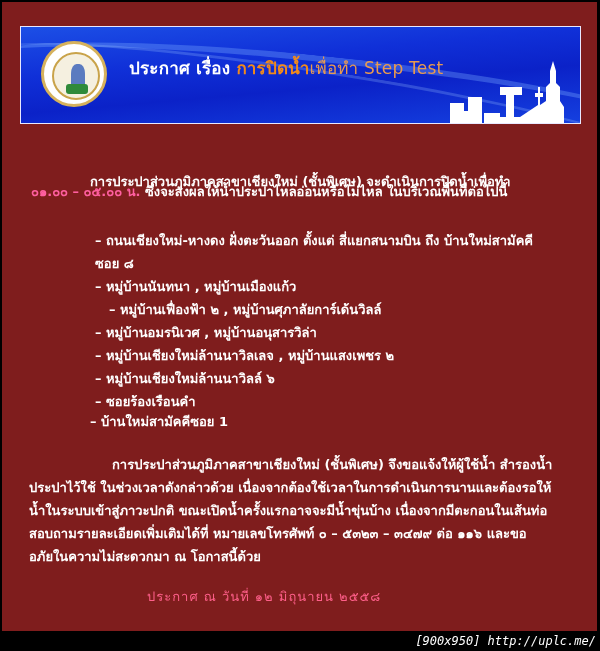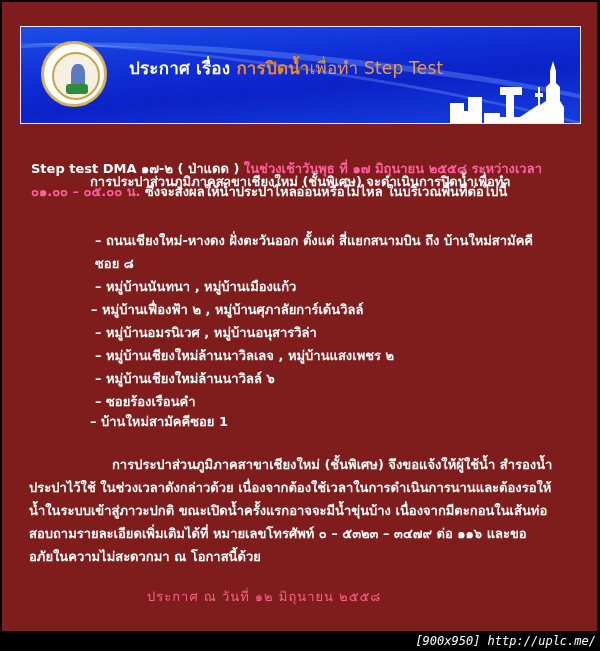--- a/index.html
+++ b/index.html
@@ -43,31 +43,28 @@
     </div>
     <div class="banner-title">
       <span>ประกาศ เรื่อง </span><span class="hl">การปิดน้ำ</span><span class="hl2">เพื่อทำ Step Test</span>
     </div>
     <svg class="skyline" width="130" height="96" viewBox="0 0 130 96">
       <path fill="#fff" d="M0 96 V76 h14 v8 h4 v-14 h14 v26 h2 v-10 h16 v4 h6 v-22 h-6 v-8 h22 v8 h-8 v22 h6 l18 -12 v-8 h-3 v-4 h3 v-6 h2 v6 h3 v4 h-3 v8 l6 -4 v-14 l4 -4 v-12 l3 -10 l3 10 v12 l4 4 v14 l4 6 V96 Z"></path>
     </svg>
   </div>
 
   <div class="text" style="left:88px;top:133px;margin-top:36px;">การประปาส่วนภูมิภาคสาขาเชียงใหม่   (ชั้นพิเศษ)    จะดำเนินการปิดน้ำเพื่อทำ</div>
-  <div class="text" style="left:29px;top:156px;">
-    <span>Step test DMA ๑๗-๒  ( ป่าแดด ) </span><span class="pink">ในช่วงเช้าวันพุธ ที่ ๑๗  มิถุนายน  ๒๕๕๘  ระหว่างเวลา</span>
-  </div>
   <div class="text" style="left:29px;top:179px;">
     <span class="pink">๐๑.๐๐ – ๐๕.๐๐ น. </span><span> ซึ่งจะส่งผลให้น้ำประปาไหลอ่อนหรือไม่ไหล ในบริเวณพื้นที่ต่อไปนี้</span>
   </div>
 
   <div class="text" style="left:93px;top:228px;">– ถนนเชียงใหม่-หางดง  ฝั่งตะวันออก ตั้งแต่ สี่แยกสนามบิน ถึง บ้านใหม่สามัคคี</div>
   <div class="text" style="left:93px;top:251px;">   ซอย ๘</div>
   <div class="text" style="left:93px;top:274px;">– หมู่บ้านนันทนา , หมู่บ้านเมืองแก้ว</div>
-  <div class="text" style="left:89px;top:297px;">– หมู่บ้านเฟื่องฟ้า ๒ , หมู่บ้านศุภาลัยการ์เด้นวิลล์</div>
+  <div class="text" style="left:107px;top:297px;">– หมู่บ้านเฟื่องฟ้า ๒ , หมู่บ้านศุภาลัยการ์เด้นวิลล์</div>
   <div class="text" style="left:93px;top:320px;">– หมู่บ้านอมรนิเวศ , หมู่บ้านอนุสารวิล่า</div>
   <div class="text" style="left:93px;top:343px;">– หมู่บ้านเชียงใหม่ล้านนาวิลเลจ , หมู่บ้านแสงเพชร ๒</div>
   <div class="text" style="left:93px;top:366px;">– หมู่บ้านเชียงใหม่ล้านนาวิลล์ ๖</div>
   <div class="text" style="left:93px;top:389px;">– ซอยร้องเรือนคำ</div>
   <div class="text" style="left:88px;top:409px;">–  บ้านใหม่สามัคคีซอย 1</div>
 
   <div class="text" style="left:110px;top:452px;">การประปาส่วนภูมิภาคสาขาเชียงใหม่   (ชั้นพิเศษ)   จึงขอแจ้งให้ผู้ใช้น้ำ สำรองน้ำ</div>
   <div class="text" style="left:27px;top:475px;">ประปาไว้ใช้ ในช่วงเวลาดังกล่าวด้วย เนื่องจากต้องใช้เวลาในการดำเนินการนานและต้องรอให้</div>
   <div class="text" style="left:27px;top:498px;">น้ำในระบบเข้าสู่ภาวะปกติ  ขณะเปิดน้ำครั้งแรกอาจจะมีน้ำขุ่นบ้าง เนื่องจากมีตะกอนในเส้นท่อ</div>
   <div class="text" style="left:27px;top:521px;">สอบถามรายละเอียดเพิ่มเติมได้ที่  หมายเลขโทรศัพท์ ๐ – ๕๓๒๓ – ๓๔๗๙ ต่อ ๑๑๖   และขอ</div>

